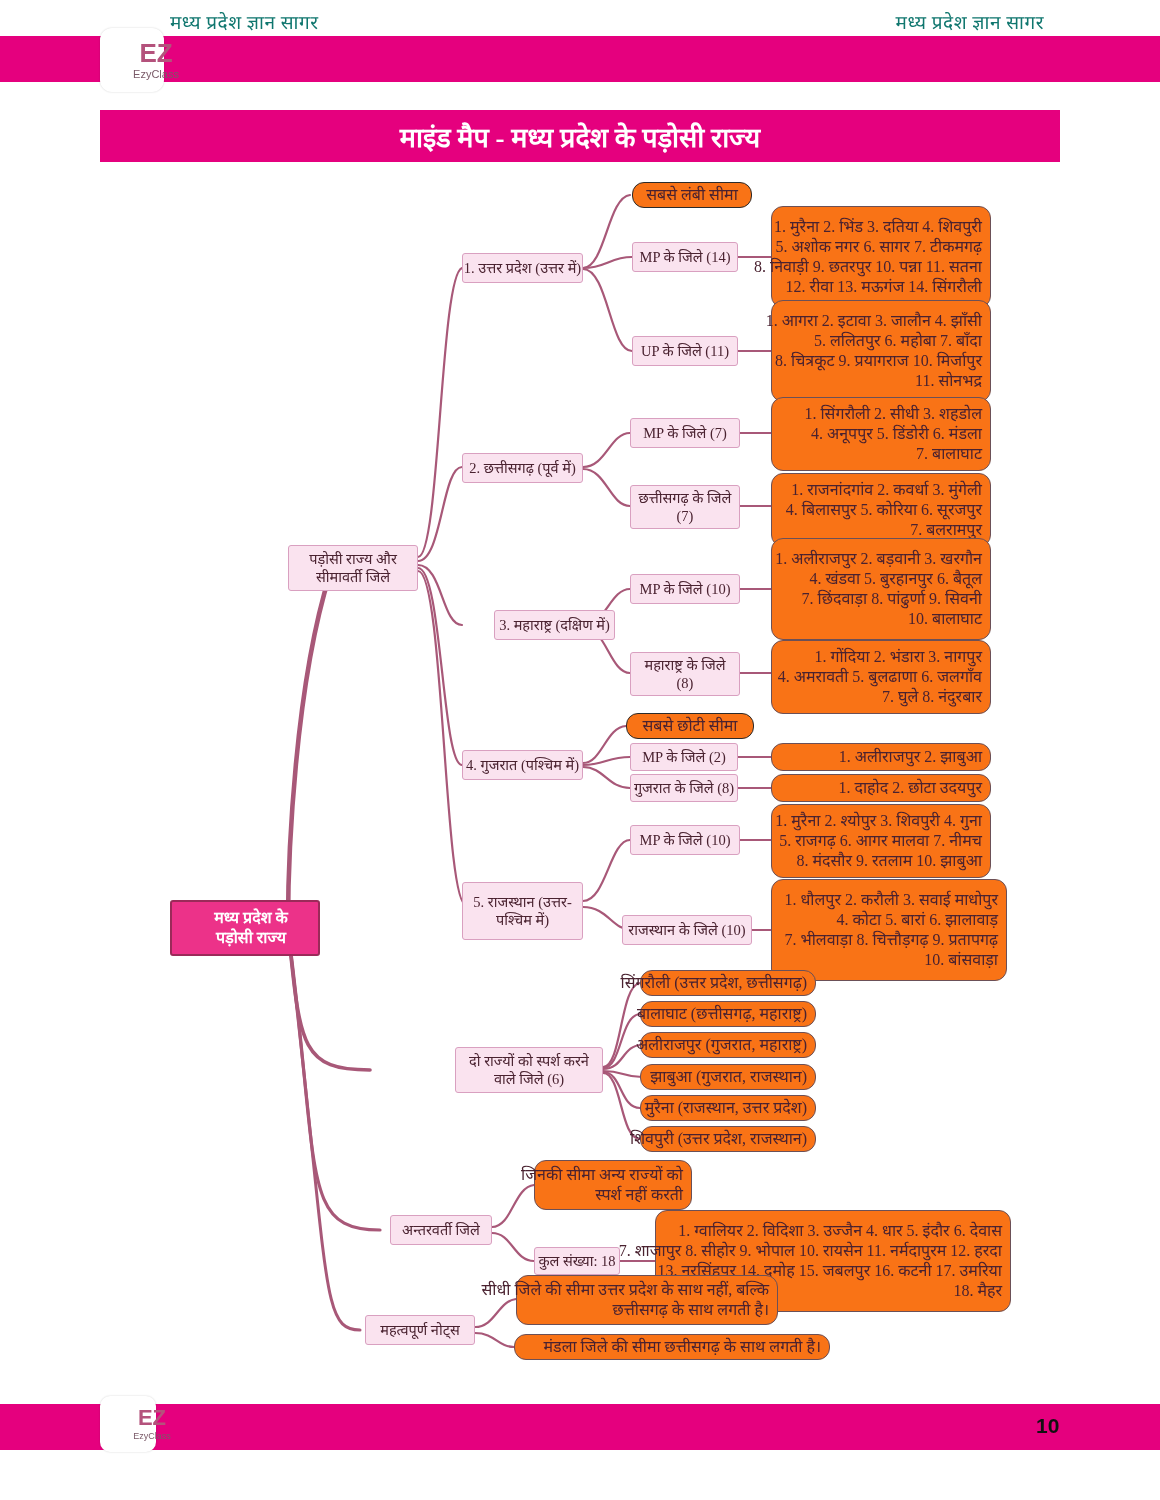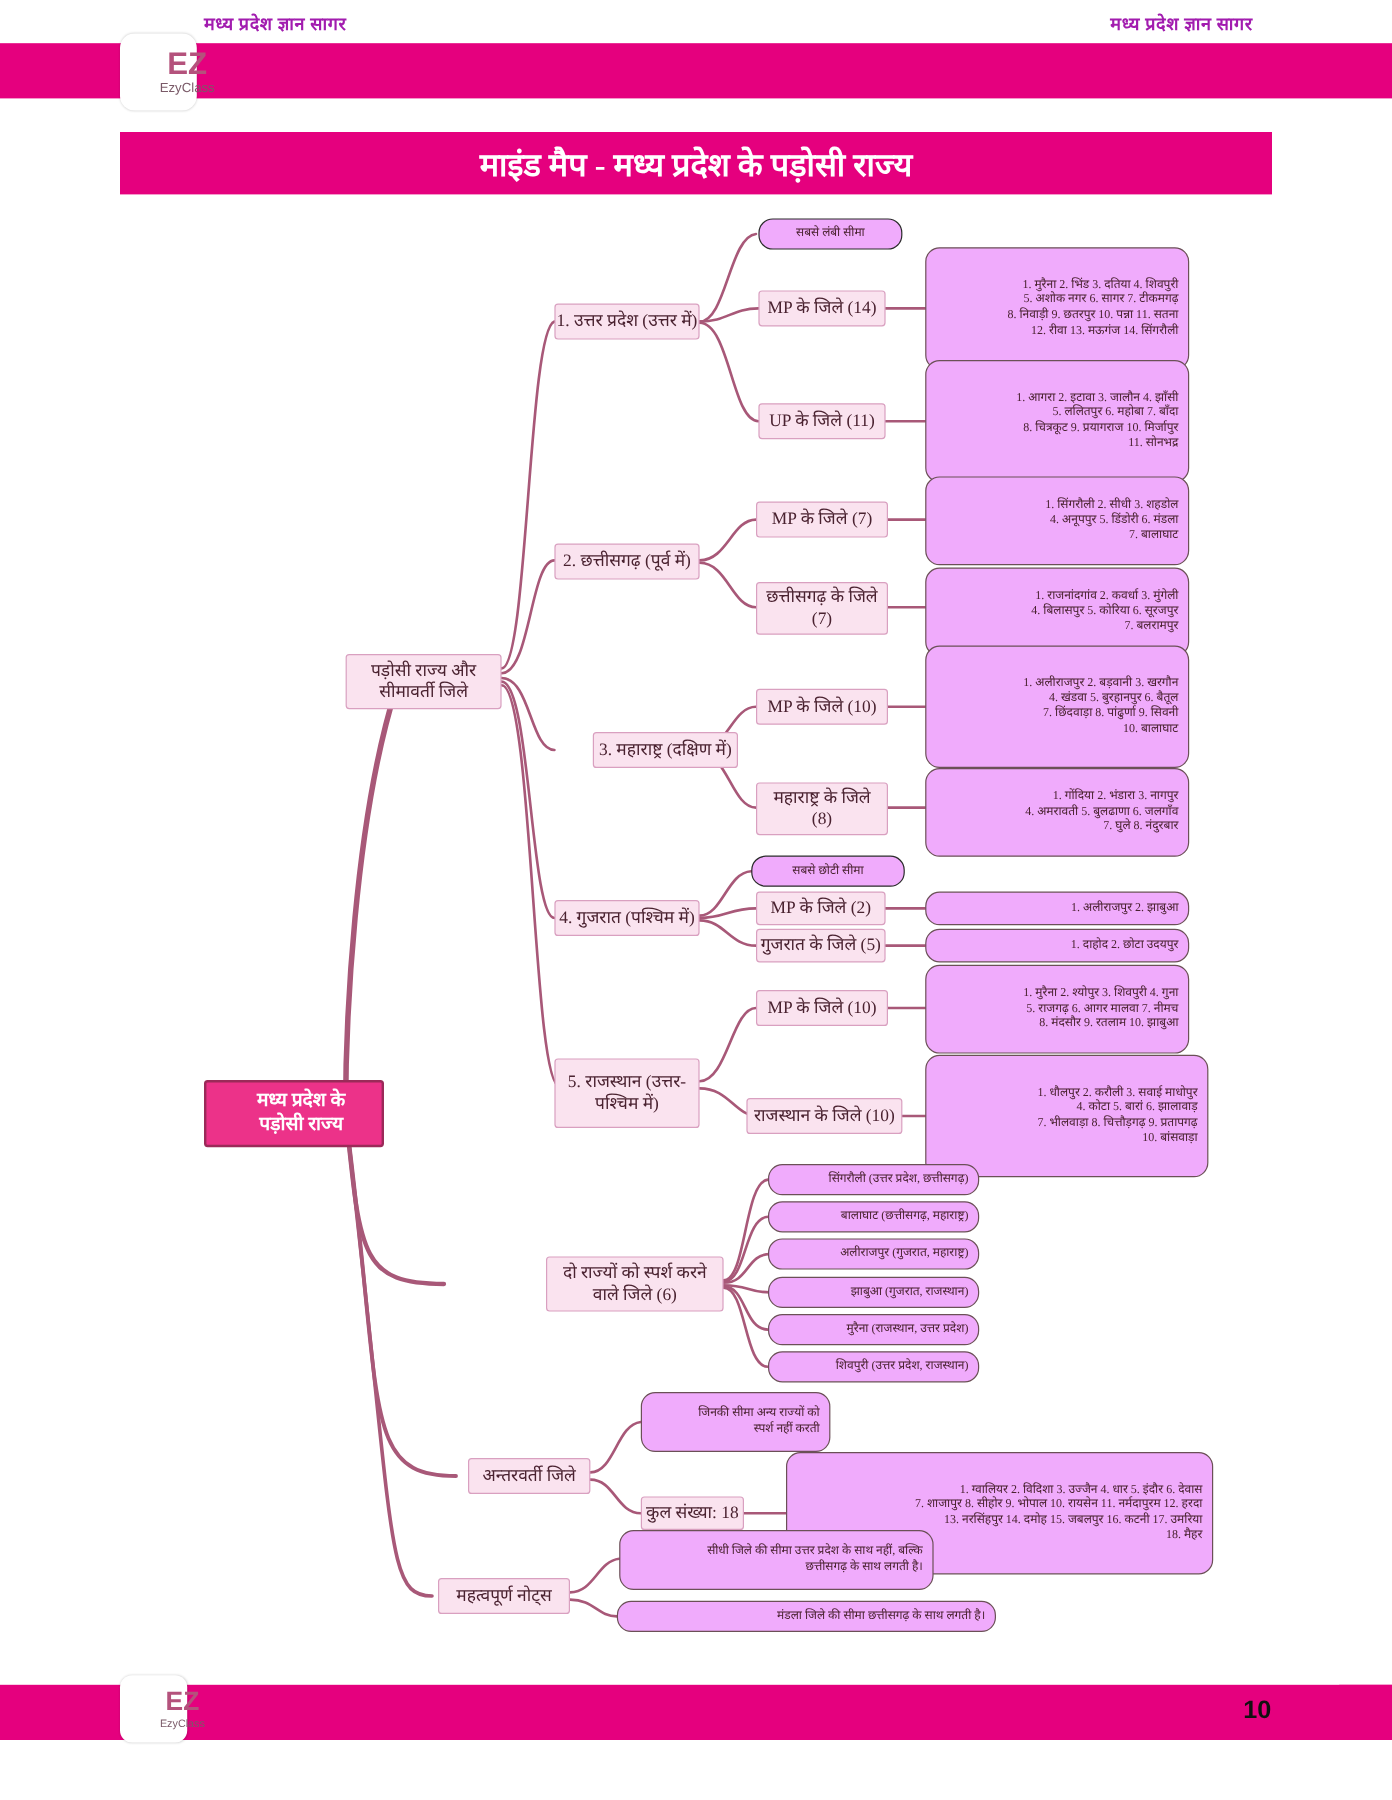--- a/index.html
+++ b/index.html
@@ -21,23 +21,23 @@
     position: absolute;
     left: 0;
     width: 1160px;
     background: #e5007e;
   }
   #header-bar { top: 36px; height: 46px; }
   #footer-bar { top: 1404px; height: 46px; }
 
   .bar-title {
     position: absolute;
-    color: #a21caf;
-    font-weight: bold;
-    font-size: 15px;
+    color: #0f766e;
+    font-weight: normal;
+    font-size: 19px;
     letter-spacing: .5px;
     white-space: nowrap;
   }
   #header-title { right: 116px; top: 9px; }
   #footer-title { left: 170px; top: 9px; }
 
   .ez-logo {
     position: absolute;
     width: 64px; height: 64px;
     background: #ffffff;
@@ -136,24 +136,24 @@
   }
   
   .node.pink {
     background: #fae3ef;
     border: 1.4px solid #d9a0c0;
     border-radius: 3px;
     font-size: 14.5px;
   }
   
   .node.leaf {
-    background: #f0abfc;
+    background: #f97316;
     border: 1.4px solid #6b5057;
     border-radius: 12px;
-    font-size: 10px;
+    font-size: 16px;
   }
   .node.leaf.dark { border-color: #2b2b2b; }
   .node .lines {
     display: flex;
     flex-direction: column;
     justify-content: center;
     width: 100%;
   }
   .node.leaf .lines { align-items: flex-end; text-align: left; padding: 0 8px; }
   .node.leaf.center .lines { align-items: center; text-align: center; padding: 0 6px; }
@@ -365,21 +365,21 @@
           <span>MP के जिले (2)</span>
         </div>
     </div>
     <div class="node leaf" style="left:771px; top:578px; width:220px; height:28px;">
       <div class="lines">
           <span>1. अलीराजपुर 2. झाबुआ</span>
         </div>
     </div>
     <div class="node pink" style="left:630px; top:609px; width:108px; height:28px;">
       <div class="lines">
-          <span>गुजरात के जिले (5)</span>
+          <span>गुजरात के जिले (8)</span>
         </div>
     </div>
     <div class="node leaf" style="left:771px; top:609px; width:220px; height:28px;">
       <div class="lines">
           <span>1. दाहोद 2. छोटा उदयपुर</span>
         </div>
     </div>
 
     <div class="node pink" style="left:462px; top:717px; width:121px; height:58px;">
       <div class="lines">

